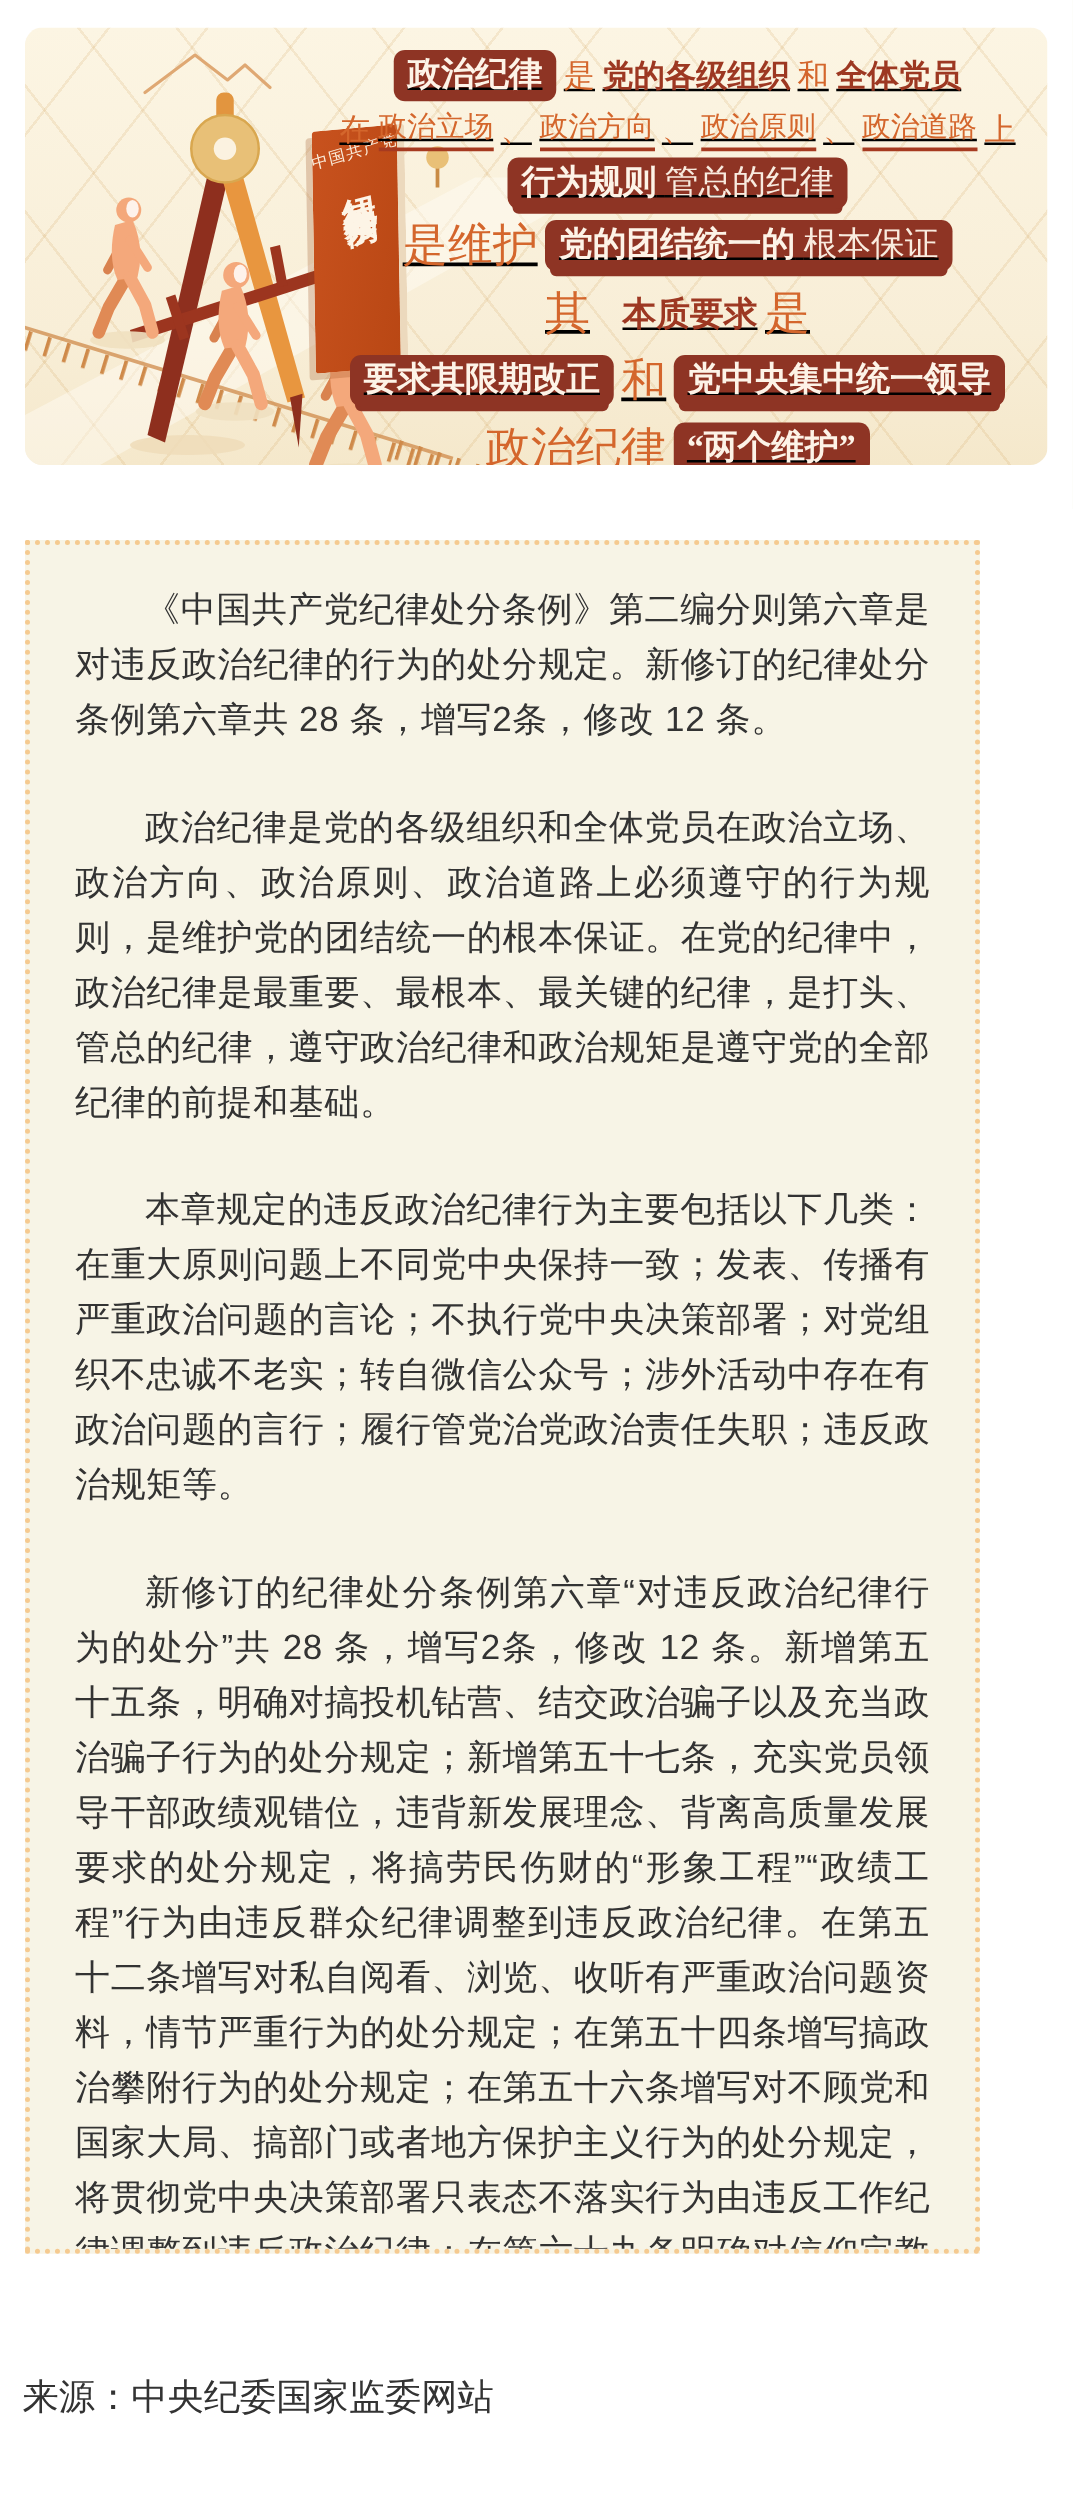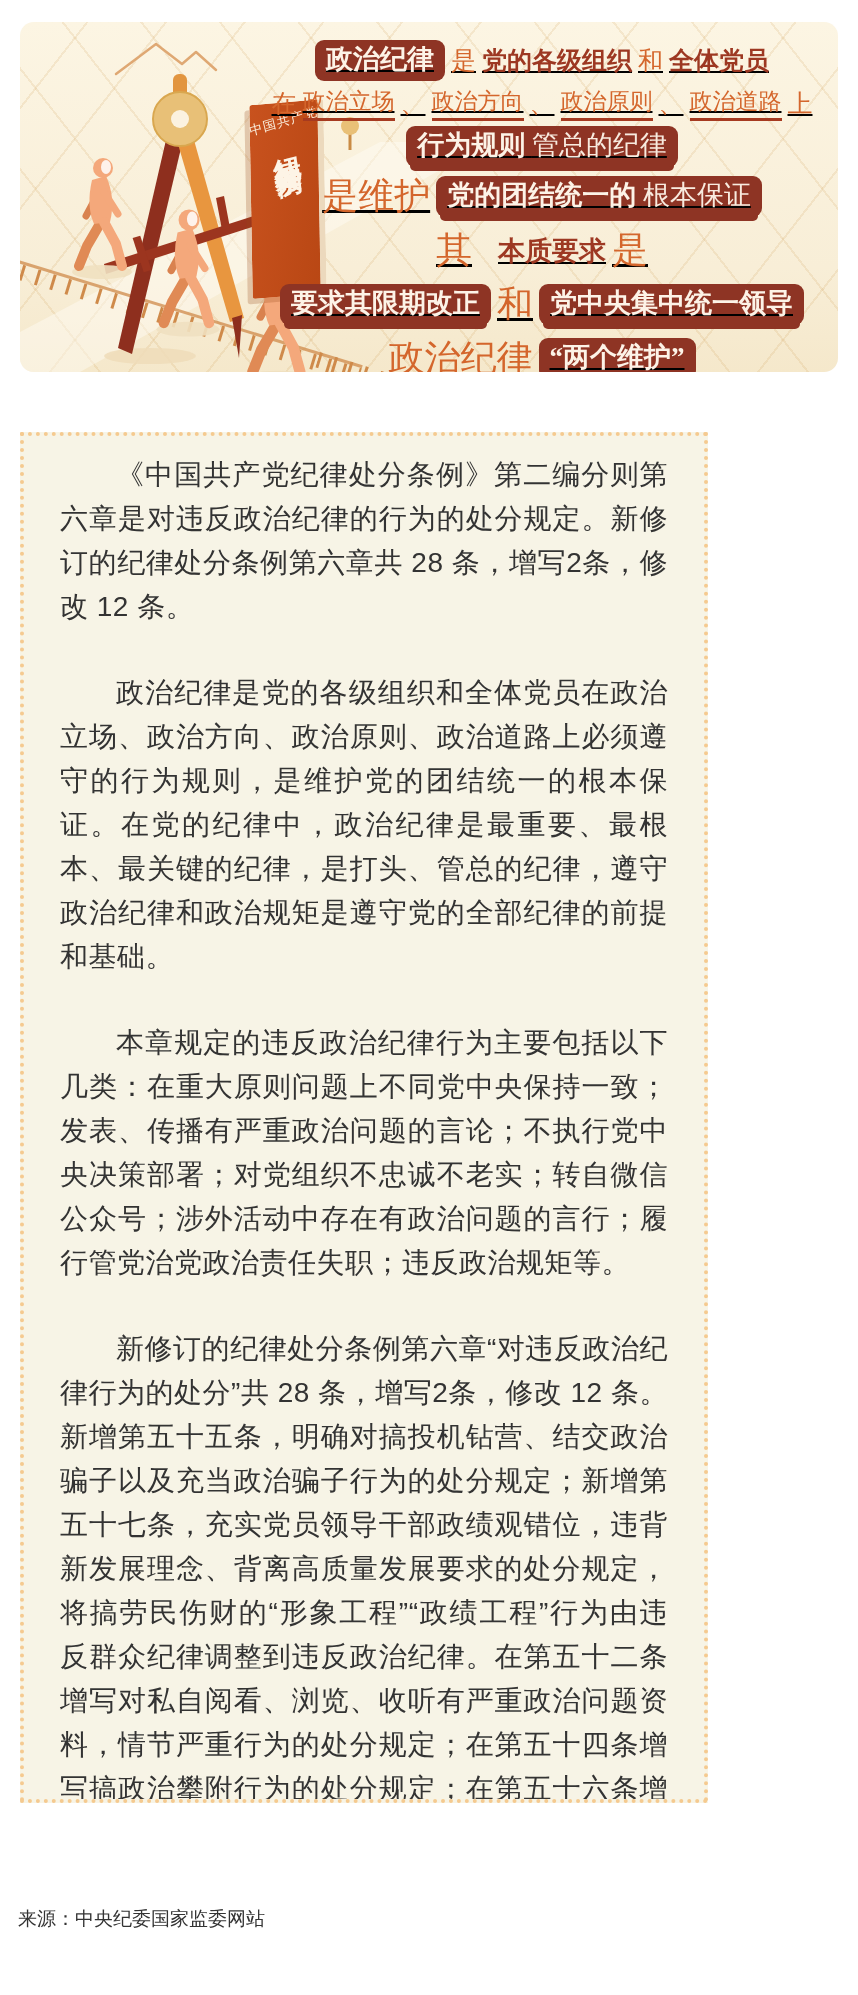--- a/index.html
+++ b/index.html
@@ -48,32 +48,32 @@
   .ub{color:#d4662c;font-size:23px;border-bottom:3px solid #a63a20;padding-bottom:1px;}
   .rbox{background:#8e3424;color:#fdf3e7;border-radius:9px;padding:4px 11px 6px;
     font-size:27px;font-weight:bold;line-height:1.15;}
   .rbox .light{font-weight:normal;opacity:.96;}
   .rbox.ul{box-shadow:0 8px 0 -4px #8e3424;}
   .cap{color:#cf6430;font-size:21px;line-height:1.3;}
   .cap1{margin-top:7px;}
 
   
   .content-box{
-    position:absolute;left:20px;top:432px;width:688px;height:1371px;
+    position:absolute;left:20px;top:432px;width:764px;height:1371px;
     box-sizing:border-box;border:4px dotted #f5ca90;background:#f7f4e6;
-    padding:17px 36px;overflow:hidden;
+    padding:30px 36px;overflow:hidden;
   }
   .content-box p{
     margin:0 0 42px 0;text-indent:2em;text-align:justify;
     font-size:28px;line-height:44px;color:#333333;letter-spacing:0.5px;
   }
   .content-box p:last-child{margin-bottom:0;}
 
   
-  .footer{position:absolute;left:18px;top:1894px;color:#333333;font-size:19px;line-height:49px;}
+  .footer{position:absolute;left:18px;top:1894px;color:#333333;font-size:29px;line-height:49px;}
 </style>
 </head>
 <body>
 
 <div class="page">
 
   <div class="banner">
 
     <svg class="illus" width="818" height="350" viewBox="0 0 818 350">
       <defs>

